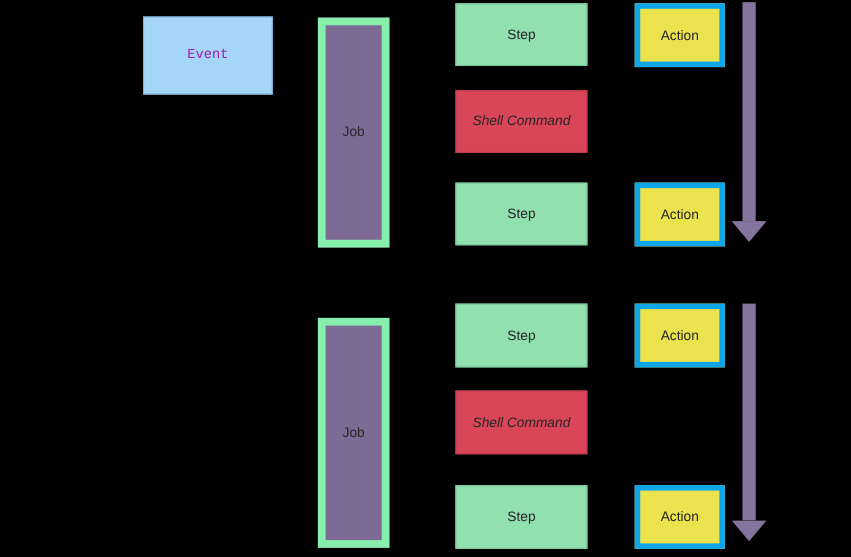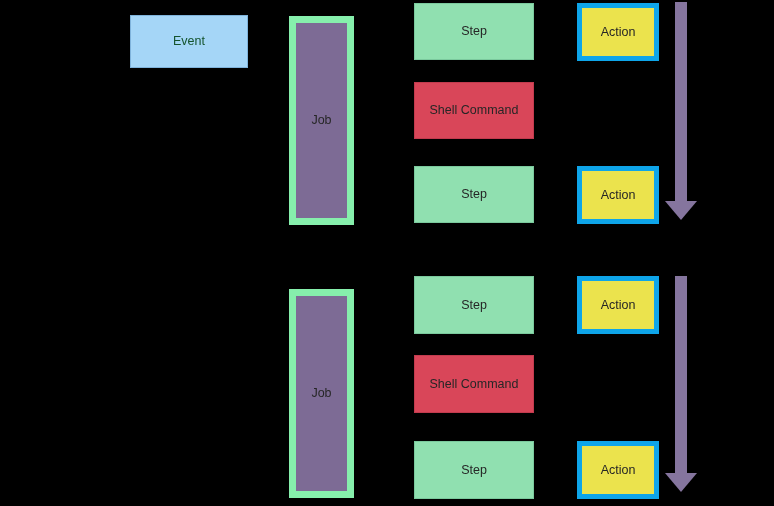--- a/index.html
+++ b/index.html
@@ -23,21 +23,21 @@
     text-align: right;
     font-size: 12.5px;
     color: #262626;
     box-sizing: border-box;
     line-height: 1.2;
   }
   
   .event { background: #A5D6F7; border: 1px solid #7FB3DB; }
   .job   { background: #7D6B95; border: 7px solid #86efac; }
   .step  { background: #90E0B0; border: 1px solid #7BC99D; }
-  .shell { background: #D94659; border: 1px solid #C23B4E; }
+  .shell { background: #D94659; border: 1px solid #C23B4E; font-style: italic; }
   .action{ background: #EBE34D; border: 5px solid #0ea5e9; }
 
   .v-arrow { position: absolute; width: 32px; }
   .v-arrow .shaft {
     position: absolute;
     left: 10px;
     top: 0;
     width: 12px;
     height: calc(100% - 19px);
     background: #85759E;
@@ -50,21 +50,21 @@
     height: 19px;
     background: #85759E;
     clip-path: polygon(0 0, 100% 0, 50% 100%);
   }
 </style>
 </head>
 <body>
 
 <div class="canvas">
 
-  <div class="node event" style="left: 130px; top: 15px; width: 118px; height: 53px; background-color: rgb(165, 214, 247); color: #14532d;" data-color="event">Event</div>
+  <div class="node event" style="left: 130px; top: 15px; width: 118px; height: 71px; background-color: rgb(165, 214, 247); color: #a21caf; font-family: Liberation Mono, monospace;" data-color="event">Event</div>
 
   <div class="node job" style="left: 289px; top: 16px; width: 65px; height: 209px; background-color: rgb(125, 107, 149); color: rgb(38, 38, 38);" data-color="job">Job</div>
 
   <div class="node step" style="left: 414px; top: 3px; width: 120px; height: 57px; background-color: rgb(144, 224, 176); color: rgb(38, 38, 38);" data-color="step">Step</div>
 
   <div class="node shell" style="left: 414px; top: 82px; width: 120px; height: 57px; background-color: rgb(217, 70, 89); color: rgb(38, 38, 38);" data-color="shell_command">Shell Command</div>
 
   <div class="node step" style="left: 414px; top: 166px; width: 120px; height: 57px; background-color: rgb(144, 224, 176); color: rgb(38, 38, 38);" data-color="step">Step</div>
 
   <div class="node action" style="left: 577px; top: 3px; width: 82px; height: 58px; background-color: rgb(235, 227, 77); color: rgb(38, 38, 38);" data-color="action">Action</div>

